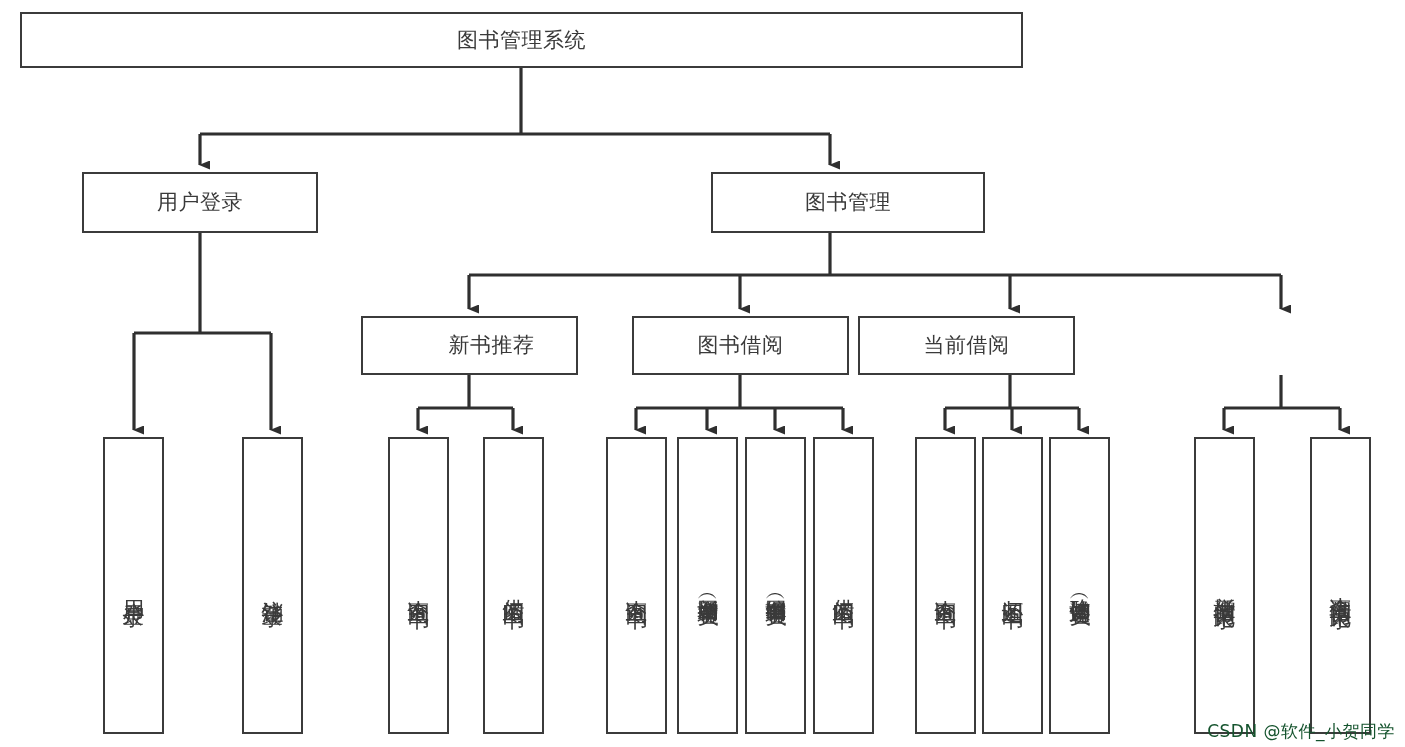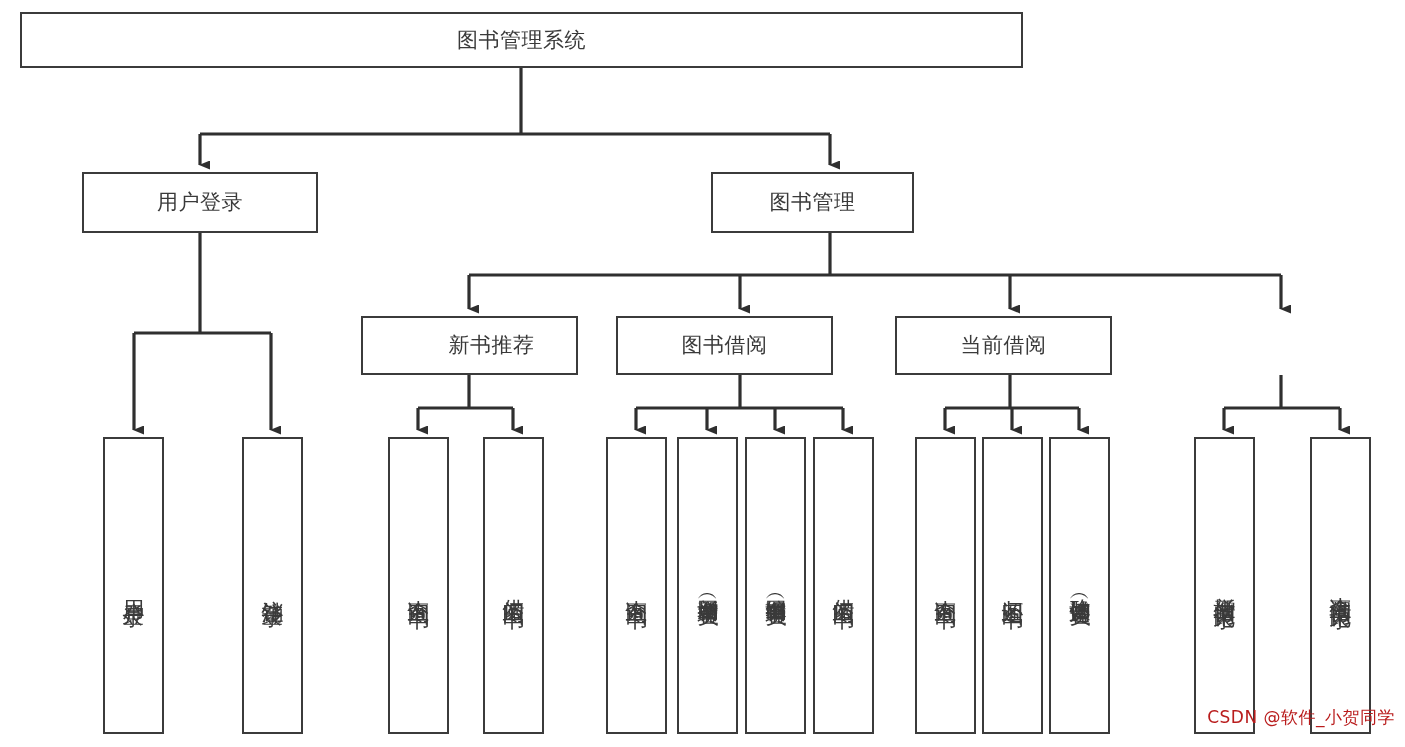--- a/index.html
+++ b/index.html
@@ -60,23 +60,23 @@
     text-align: center;
     max-height: 100%;
   }
   .node.vert.tall .label {
     font-size: 21px;
     letter-spacing: 1px;
   }
   #watermark {
     position: absolute;
     right: 10px;
-    bottom: 18px;
+    bottom: 4px;
     font-size: 17px;
-    color: #b91c1c;
+    color: #14532d;
     letter-spacing: 0.5px;
     white-space: pre;
   }
 </style>
 </head>
 <body>
 
 <div id="diagram-root">
 
   <svg class="connectors" viewBox="0 0 1405 747" xmlns="http://www.w3.org/2000/svg">
@@ -129,31 +129,31 @@
     </g>
   </svg>
 
   <div class="node horiz" style="left: 20px; top: 12px; width: 1003px; height: 56px;">
     <span class="label">图书管理系统</span>
   </div>
 
   <div class="node horiz" style="left: 82px; top: 172px; width: 236px; height: 61px;">
     <span class="label">用户登录</span>
   </div>
-  <div class="node horiz" style="left: 711px; top: 172px; width: 203px; height: 61px;">
+  <div class="node horiz" style="left: 711px; top: 172px; width: 274px; height: 61px;">
     <span class="label">图书管理</span>
   </div>
 
   <div class="node horiz" style="left: 361px; top: 316px; width: 217px; height: 59px; padding-left: 44px;">
     <span class="label">新书推荐</span>
   </div>
-  <div class="node horiz" style="left: 616px; top: 316px; width: 217px; height: 59px;">
+  <div class="node horiz" style="left: 632px; top: 316px; width: 217px; height: 59px;">
     <span class="label">图书借阅</span>
   </div>
-  <div class="node horiz" style="left: 895px; top: 316px; width: 217px; height: 59px;">
+  <div class="node horiz" style="left: 858px; top: 316px; width: 217px; height: 59px;">
     <span class="label">当前借阅</span>
   </div>
 
   <div class="node vert" style="left: 103px; top: 437px; width: 61px; height: 297px;">
     <span class="label">用户登录</span>
   </div>
   <div class="node vert" style="left: 242px; top: 437px; width: 61px; height: 297px;">
     <span class="label">注销登录</span>
   </div>
   <div class="node vert" style="left: 388px; top: 437px; width: 61px; height: 297px;">

